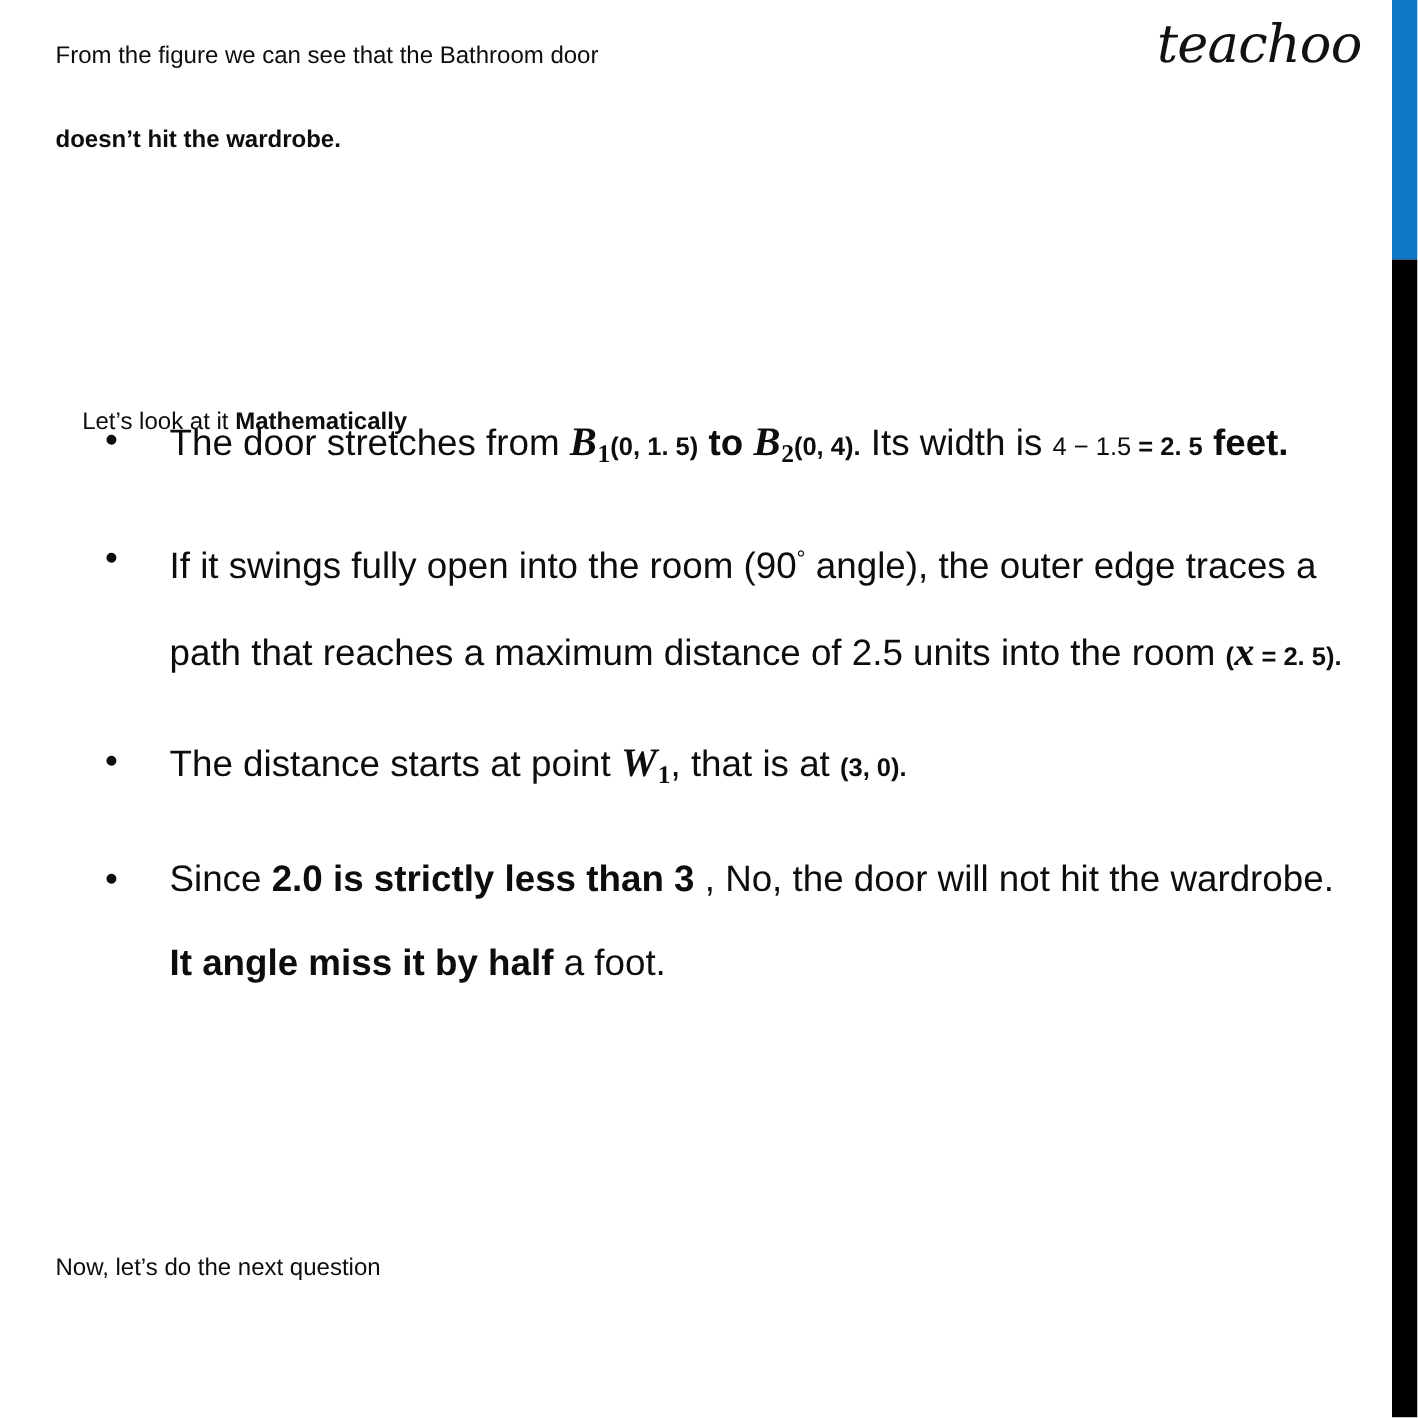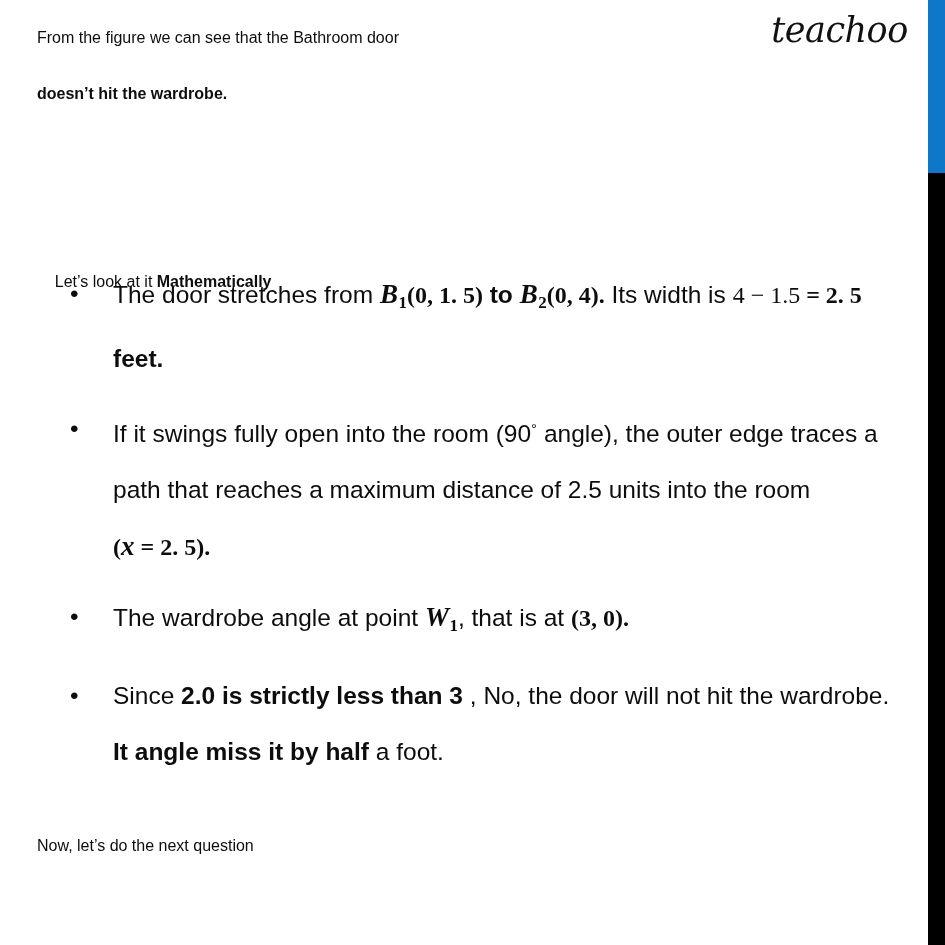--- a/index.html
+++ b/index.html
@@ -92,22 +92,22 @@
     position: absolute;
     left: 70px;
     top: 0;
     font-size: 24.5px;
     line-height: 56px;
   }
   .bullet-text { display: block; }
 
   
   .math {
-    font-family: Liberation Serif, serif;
-    font-size: 24px;
+    font-family: Liberation Sans, sans-serif;
+    font-size: 17px;
     margin-top: 46px;
   }
   .math-bold { font-weight: bold; }
   .math-var {
     font-family: "Liberation Serif", "DejaVu Serif", serif;
     font-style: italic;
     font-weight: bold;
     font-size: 27px;
   }
   .math-sub {
@@ -149,21 +149,21 @@
       <span class="bullet-text"><span>The door stretches from </span><span class="nb"><span class="math-var">B</span><span class="math-sub">1</span><span class="math math-bold">(0, 1. 5)</span></span><span class="b"> to </span><span class="nb"><span class="math-var">B</span><span class="math-sub">2</span><span class="math math-bold">(0, 4).</span></span><span> Its width is </span><span class="math">4 − 1.5 </span><span class="math math-bold">= 2. 5</span><span class="b"> feet.</span></span>
     </div>
 
     <div class="bullet-row">
       <span class="bullet-marker">•</span>
       <span class="bullet-text"><span>If it swings fully open into the room (90</span><span class="deg">°</span><span> angle), the outer edge traces a path that reaches a maximum distance of 2.5 units into the room </span><span class="nb"><span class="math math-bold">(</span><span class="math-var">x</span><span class="math math-bold"> = 2. 5).</span></span></span>
     </div>
 
     <div class="bullet-row">
       <span class="bullet-marker">•</span>
-      <span class="bullet-text"><span>The wardrobe angle at point </span><span class="nb"><span class="math-var">W</span><span class="math-sub">1</span></span><span>, that is at </span><span class="math math-bold">(3, 0).</span></span>
+      <span class="bullet-text"><span>The distance starts at point </span><span class="nb"><span class="math-var">W</span><span class="math-sub">1</span></span><span>, that is at </span><span class="math math-bold">(3, 0).</span></span>
     </div>
 
     <div class="bullet-row">
       <span class="bullet-marker">•</span>
       <span class="bullet-text"><span>Since </span><span class="b">2.0 is strictly less than 3</span><span> , No, the door will not hit the wardrobe. </span><span class="b">It angle miss it by half</span><span> a foot.</span></span>
     </div>
 
   </div>
 
   <div class="para w-narrow" style="top: 818px;">Now, let’s do the next question</div>

